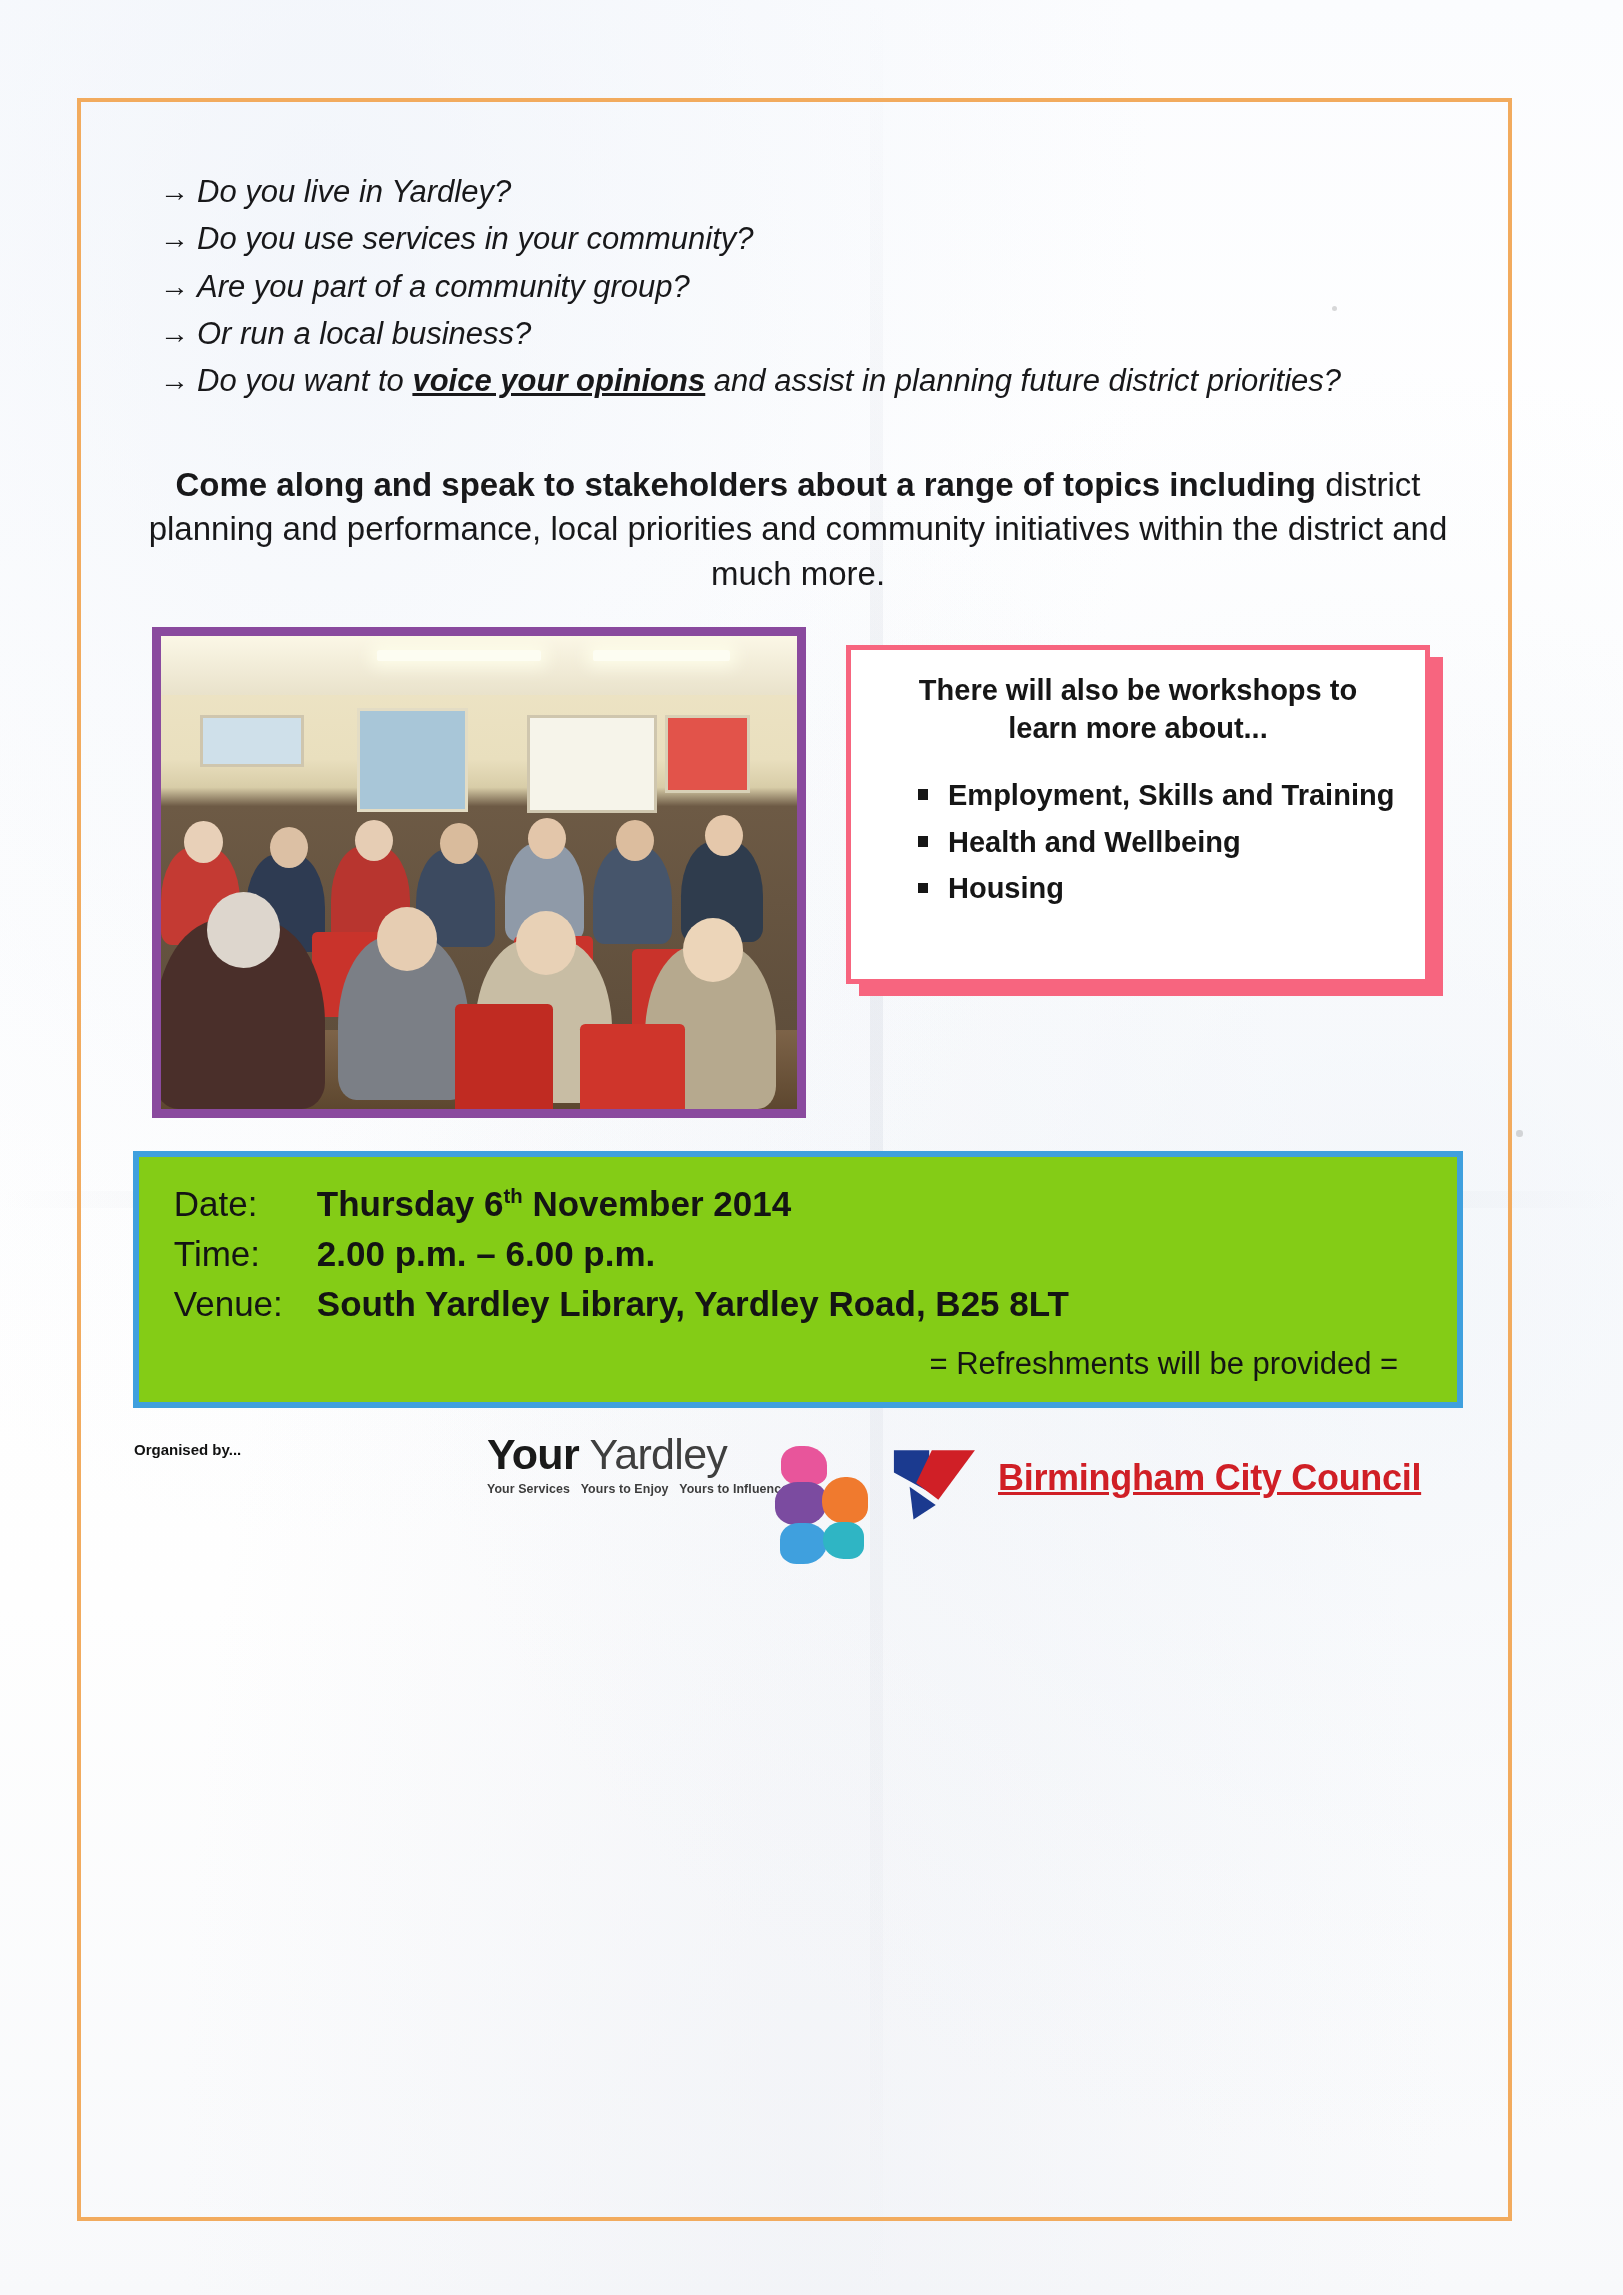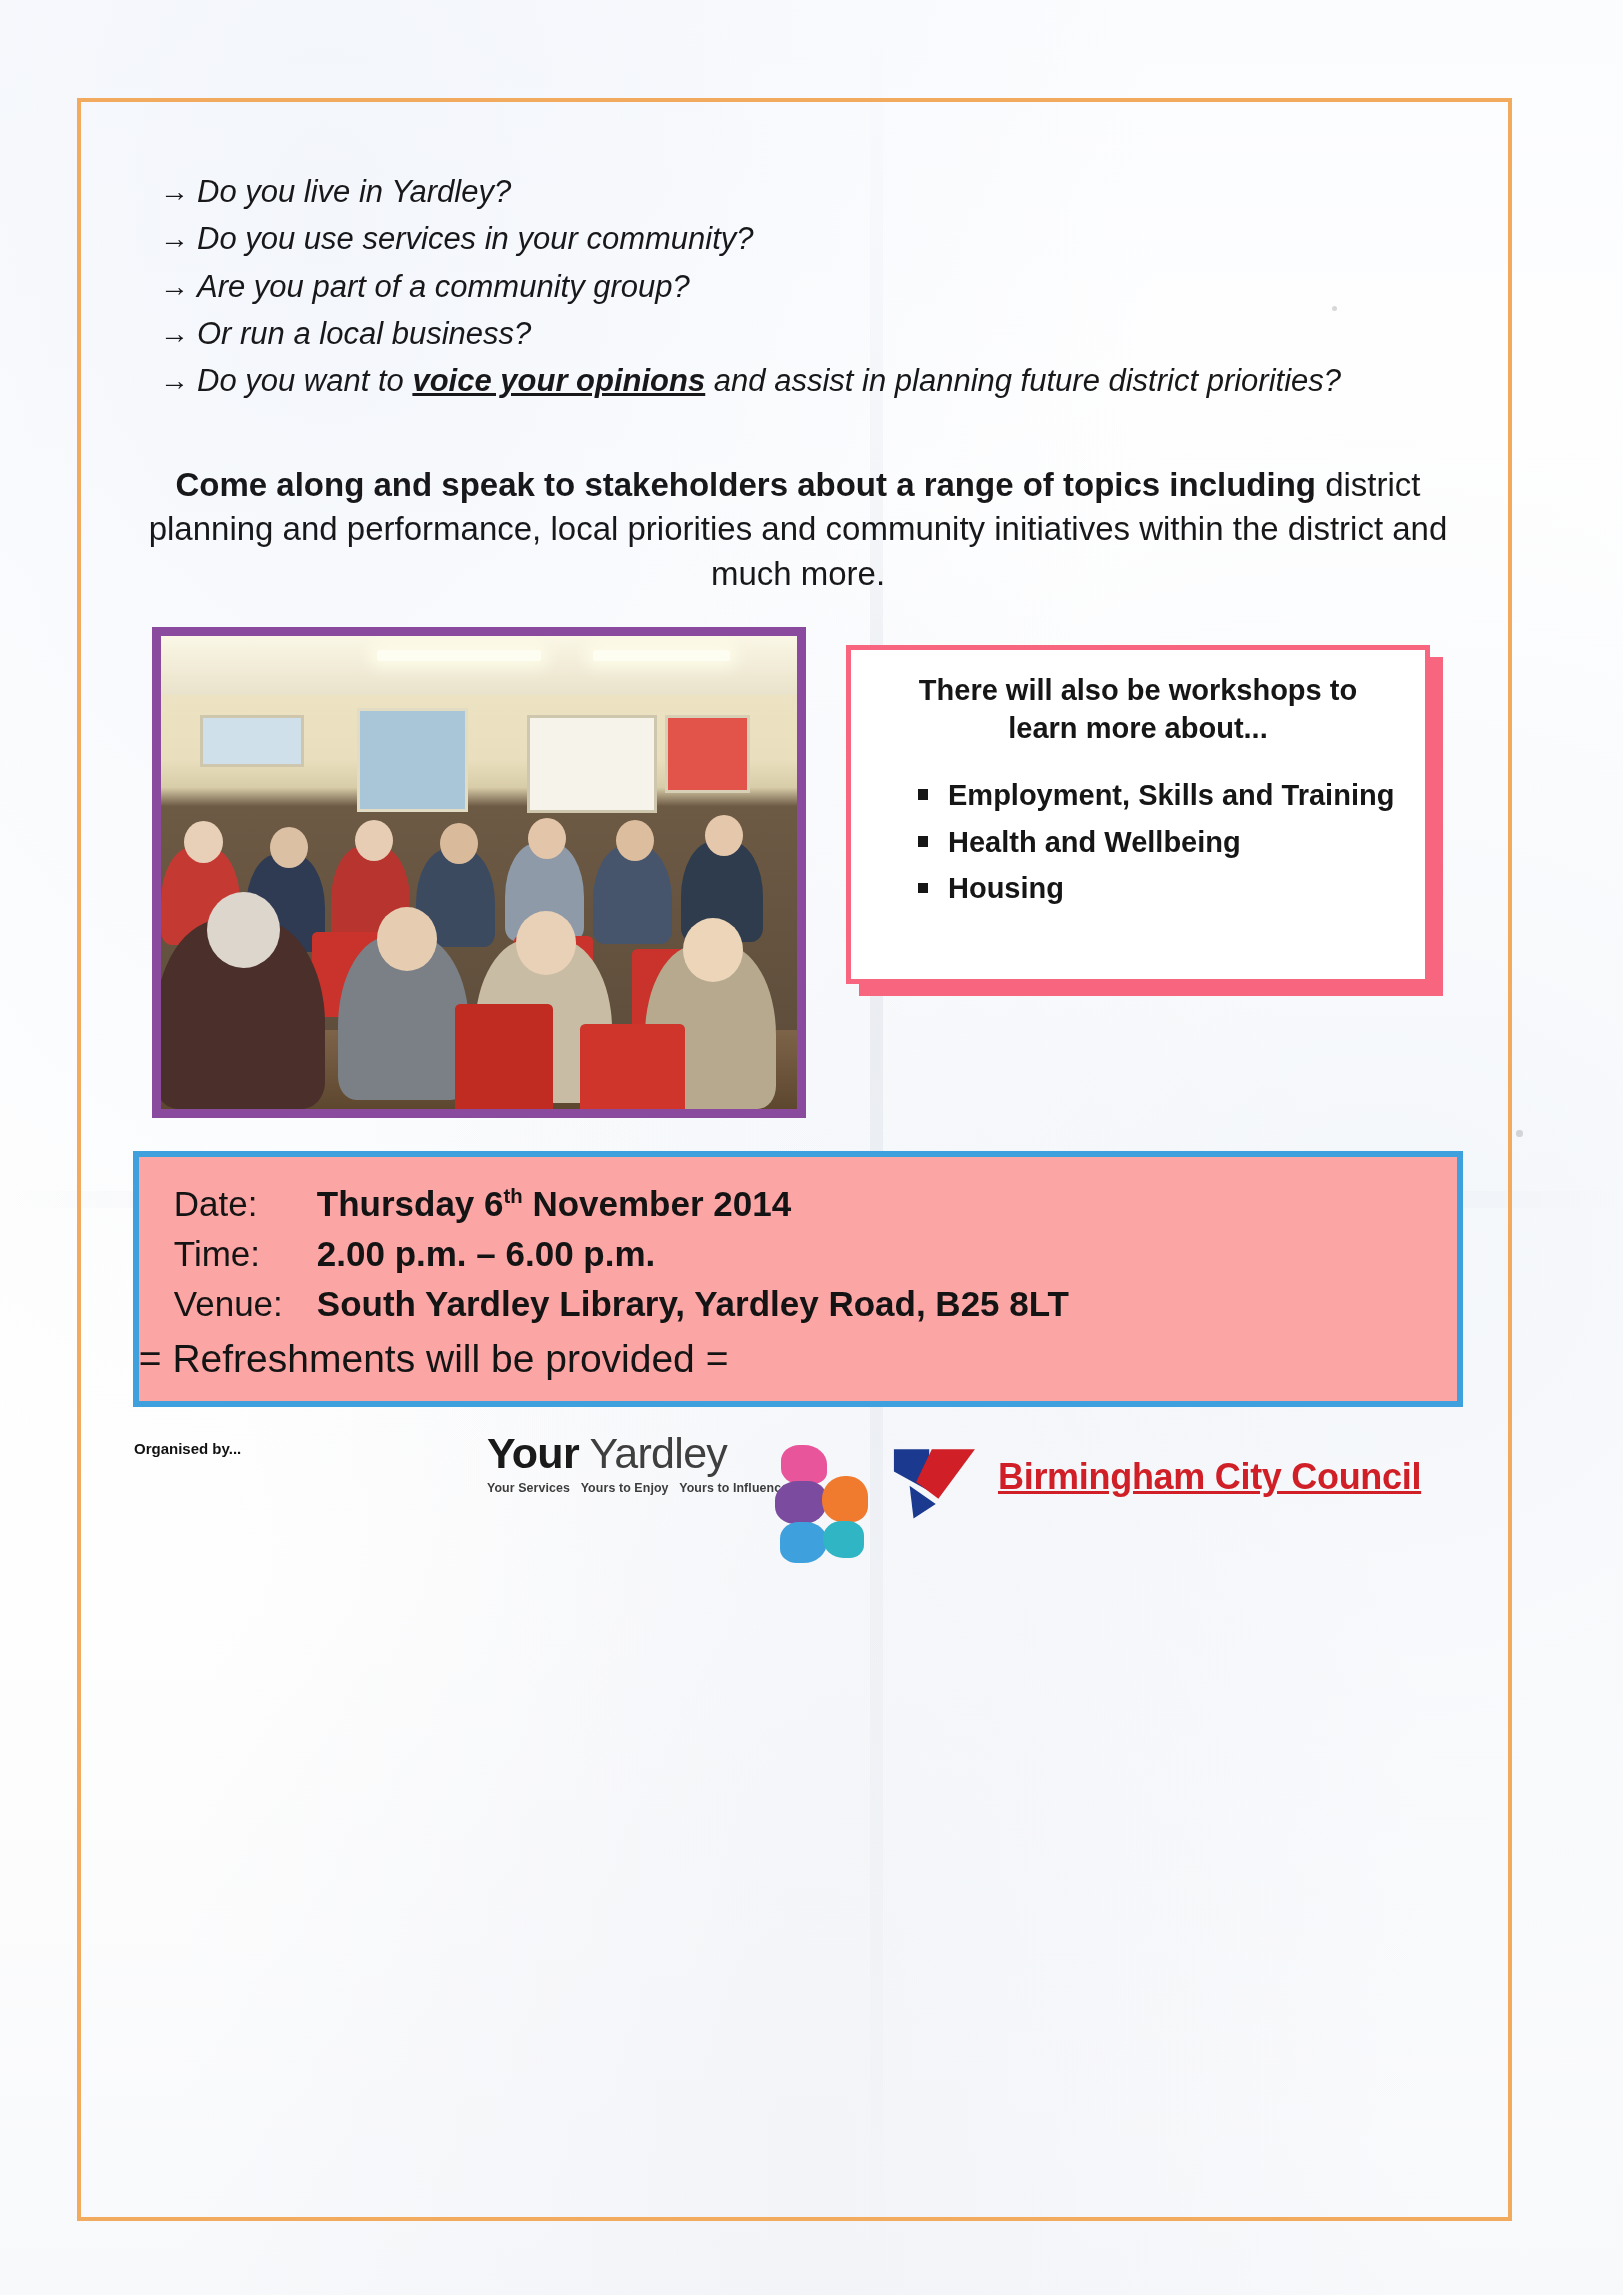--- a/index.html
+++ b/index.html
@@ -209,21 +209,21 @@
     left: 3.9px;
     top: 14.4px;
     width: 10.5px;
     height: 10.5px;
     background: #161616;
   }
 
   .details-box {
     margin: 27.5px 11.8px 0 11.8px;
     border: 6.5px solid #3fa0de;
-    background: #fca5a5;
+    background: #84cc16;
     padding: 22px 0 19.6px 0;
   }
   .detail-line {
     display: flex;
     align-items: baseline;
     font-size: 35px;
     line-height: 1.42;
     padding-left: 35px;
     color: #141414;
   }
@@ -234,23 +234,23 @@
   }
   .detail-value {
     font-weight: bold;
   }
   .detail-value sup {
     font-size: 0.58em;
     font-weight: bold;
     vertical-align: super;
   }
   .refreshments {
-    margin-top: 9px;
-    text-align: left;
-    font-size: 39px;
+    margin-top: 18px;
+    text-align: right;
+    font-size: 31px;
     color: #141414;
     padding-right: 59px;
   }
 
   .footer {
     position: relative;
     margin-top: 22px;
     height: 170px;
   }
   .organised {

